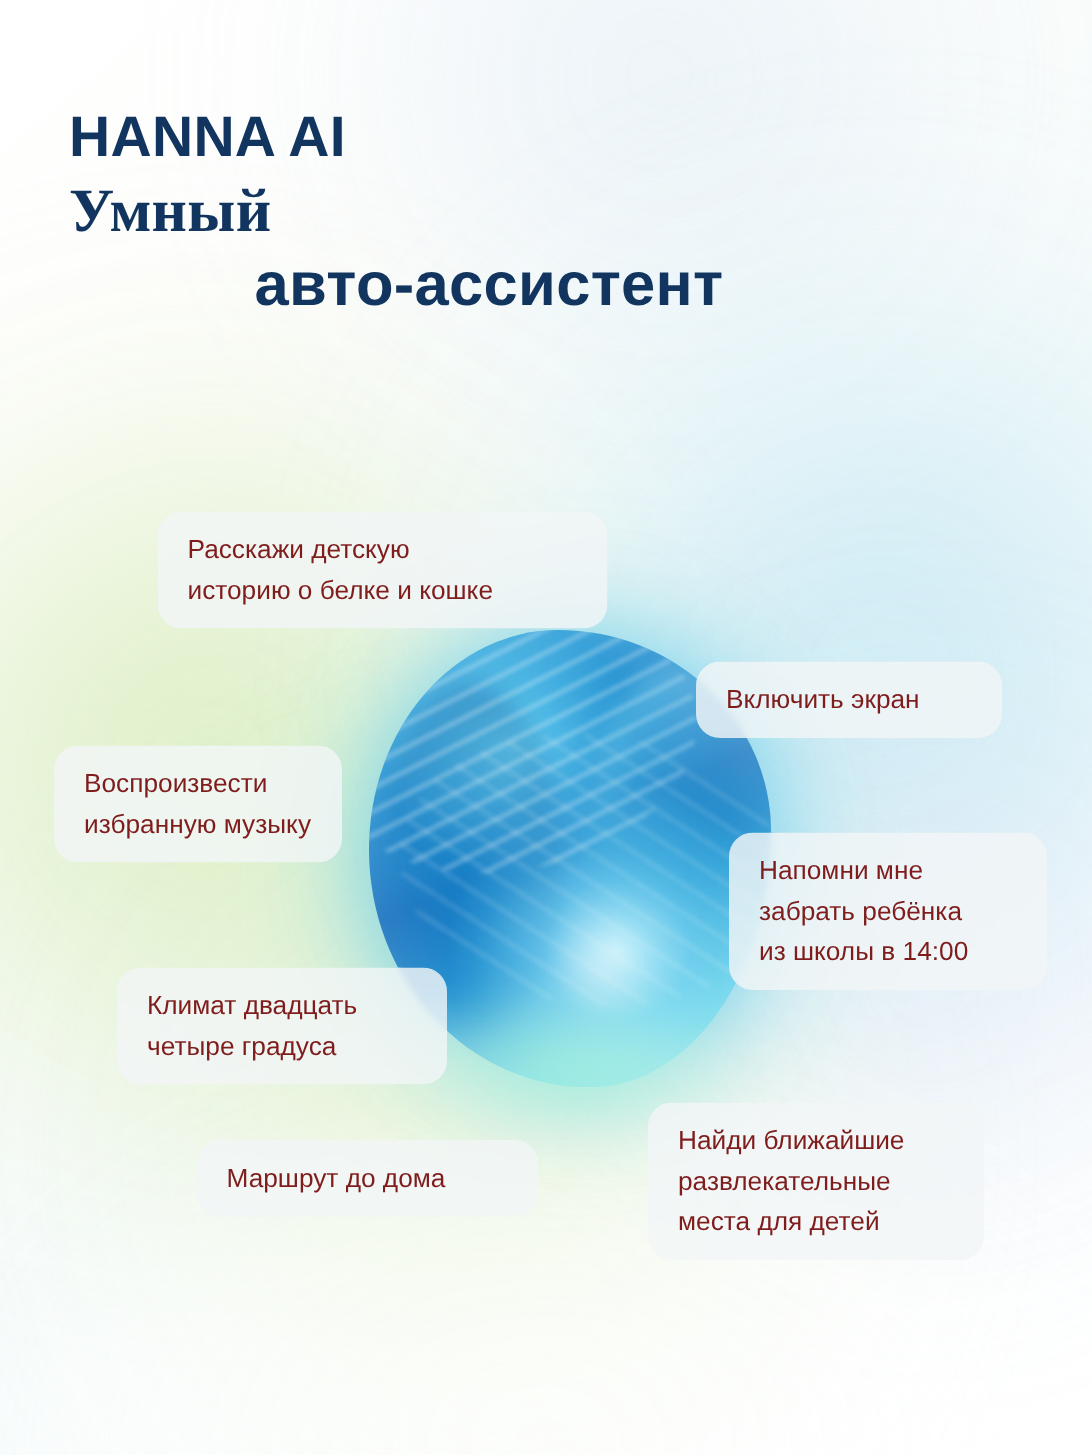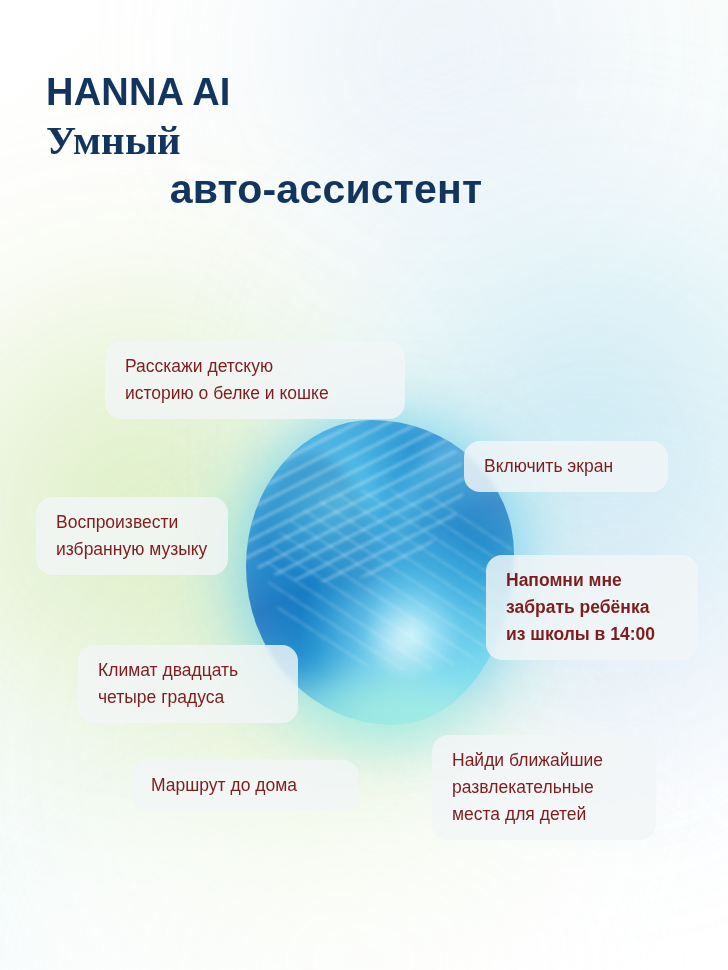--- a/index.html
+++ b/index.html
@@ -202,21 +202,21 @@
     line-height: 27px;
     padding: 12px 20px;
     box-sizing: border-box;
     backdrop-filter: blur(2px);
   }
   .chip span { display: block; white-space: pre-line; }
 
   .chip-story   { left: 105px; top: 341px;  width: 300px; }
   .chip-screen  { left: 464px; top: 409px;  width: 204px; margin-top: 32px; }
   .chip-music   { left: 36px;  top: 497px;  width: 192px; }
-  .chip-remind  { left: 486px; top: 555px;  width: 212px; font-weight: bold; }
+  .chip-remind  { left: 486px; top: 555px;  width: 212px; }
   .chip-climate { left: 78px;  top: 645px;  width: 220px; }
   .chip-route   { left: 131px; top: 760px;  width: 228px; }
   .chip-places  { left: 432px; top: 735px;  width: 224px; }
 </style>
 </head>
 <body>
 
 <div class="poster">
 
   <div class="bg-base"></div>

